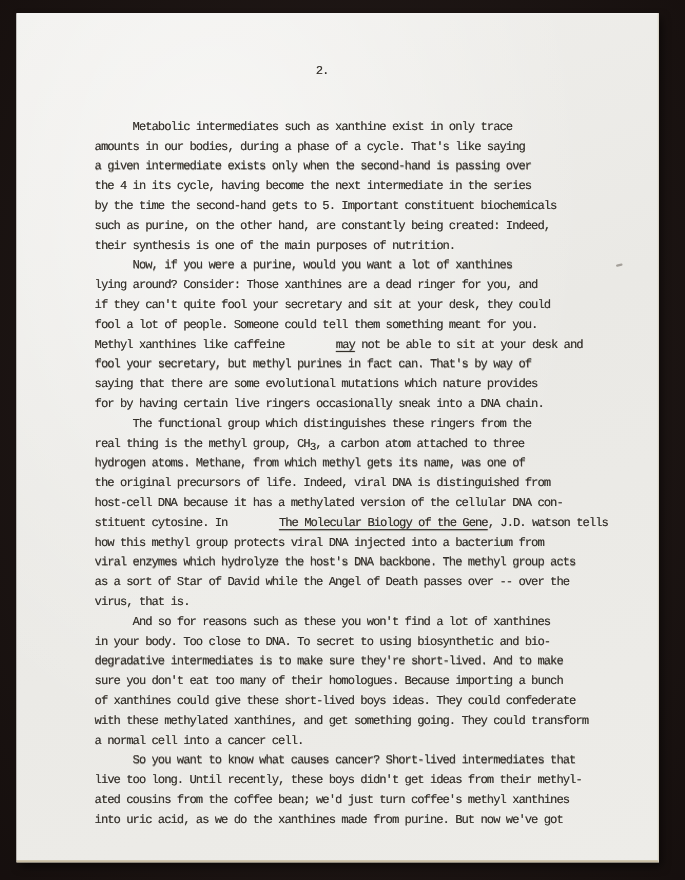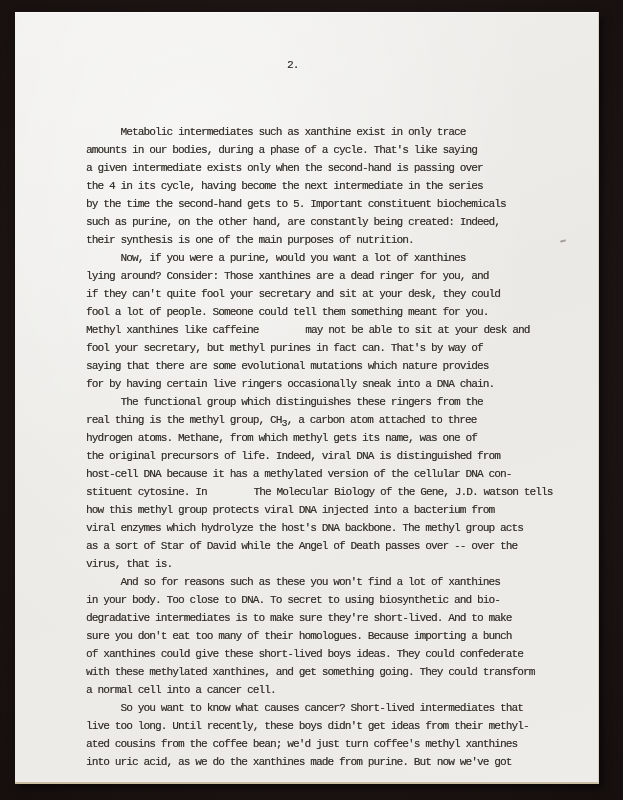--- a/index.html
+++ b/index.html
@@ -37,24 +37,25 @@
     color: #34302a;
     white-space: pre;
     text-shadow: 0.2px 0.2px 0 rgba(52,48,42,0.55);
   }
   .page-number {
     position: absolute;
     left: 272px; top: 44px;
   }
   .text-block {
     position: absolute;
-    left: 71px; top: 95px; margin-top: 16px;
+    left: 71px; top: 95px;
   }
   .line { height: 18px; }
   .underline {
+    text-decoration: underline;
     text-underline-offset: 2.5px;
     text-decoration-thickness: 1px;
     padding-left: 41px;
   }
   .sub {
     position: relative;
     top: 3px;
     font-size: 0.9em;
   }
   .speck {

